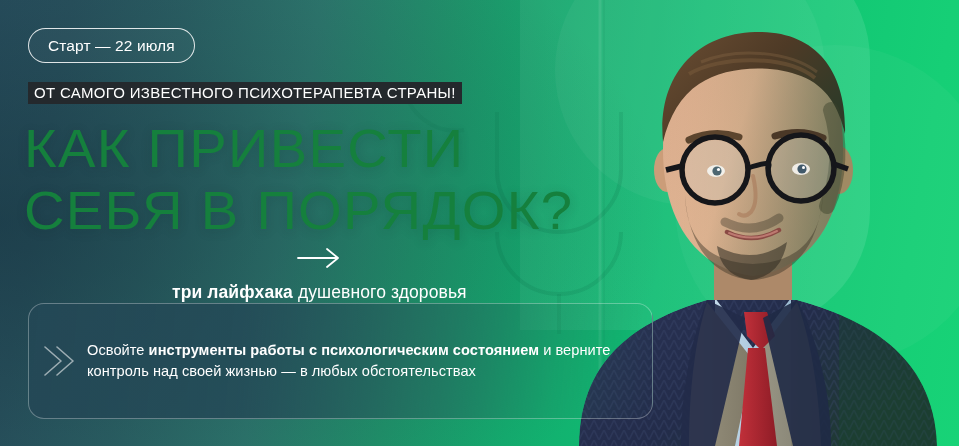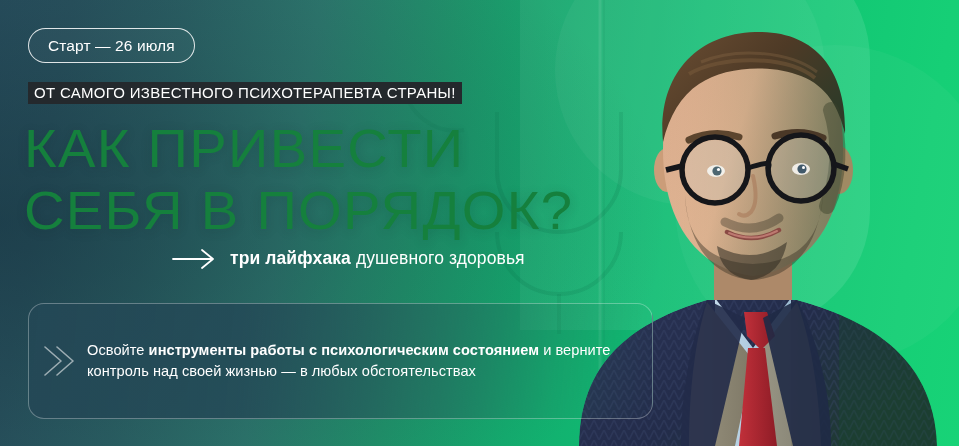--- a/index.html
+++ b/index.html
@@ -127,20 +127,21 @@
   .headline div { white-space: nowrap; transform: scaleX(1.06); transform-origin: left center; }
 
   .sub-row {
     position: absolute;
     left: 172px;
     top: 248px;
     display: flex;
     align-items: center;
     gap: 14px;
     color: #ffffff;
+    flex-direction: column;
   }
   .arrow-icon { display: block; flex: none; }
   .sub-text {
     font-size: 17.5px;
     letter-spacing: 0.1px;
     white-space: nowrap;
   }
   .sub-text b { font-weight: 700; }
   .sub-text span.light { font-weight: 400; }
 
@@ -321,21 +322,21 @@
       <path d="M190 233 q25 10 48 -2" fill="none" stroke="#c9857c" stroke-width="2" stroke-linecap="round" opacity="0.8"></path>
 
       <path d="M146 196 C150 248 176 278 214 280 C252 278 280 248 284 194 C282 236 262 262 214 264 C166 262 148 236 146 196 Z" fill="#3a3326" opacity="0.45"></path>
       <path d="M178 246 q36 20 70 -4 q-6 34 -36 38 q-30 -4 -34 -34 Z" fill="#2e2a20" opacity="0.55"></path>
       <path d="M186 222 q28 14 54 -4" fill="none" stroke="#2e2a20" stroke-opacity="0.35" stroke-width="9" stroke-linecap="round"></path>
     </svg>
   </div>
 
   <div class="content">
 
-    <div class="date-pill">Старт — 26 июля</div>
+    <div class="date-pill">Старт — 22 июля</div>
 
     <div class="kicker">
       <span class="kicker-line two">ОТ САМОГО ИЗВЕСТНОГО ПСИХОТЕРАПЕВТА СТРАНЫ!</span>
     </div>
 
     <div class="headline">
       <div>КАК ПРИВЕСТИ</div>
       <div>СЕБЯ В ПОРЯДОК?</div>
     </div>
 

